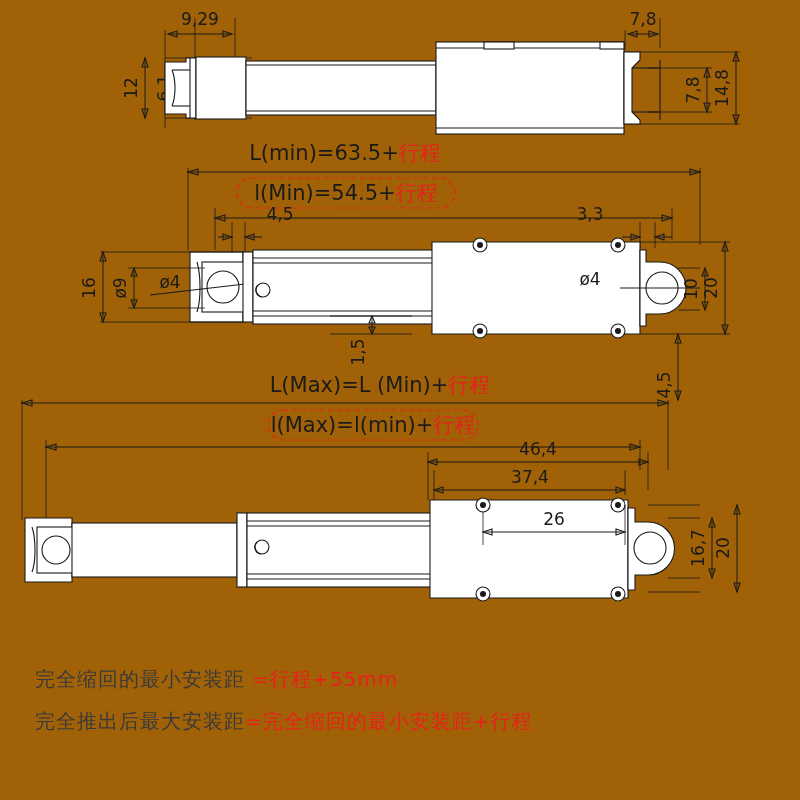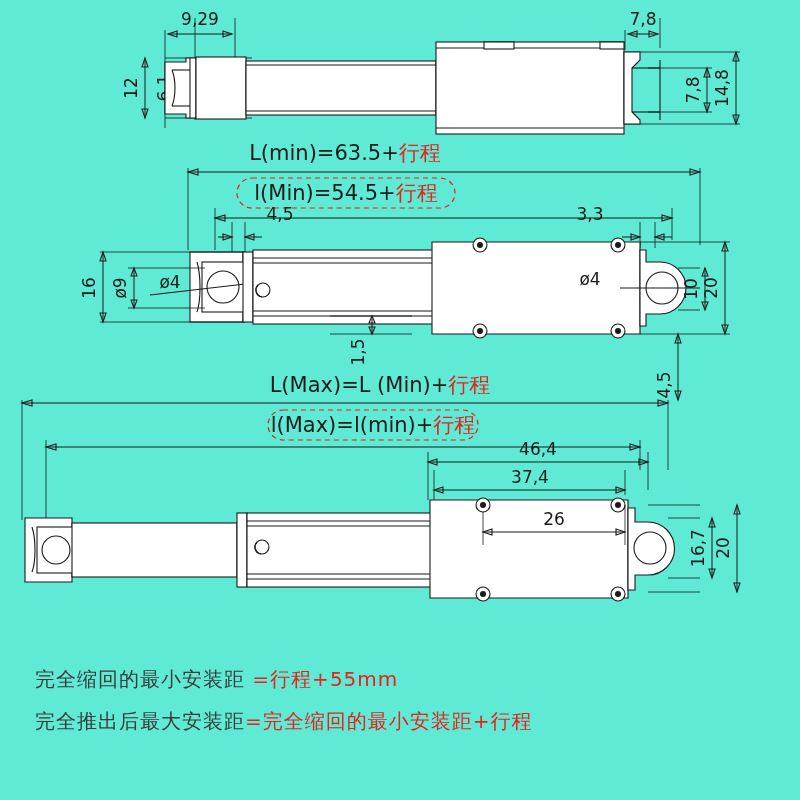--- a/index.html
+++ b/index.html
@@ -1,18 +1,18 @@
 <!DOCTYPE html>
 <html><head>
 <meta charset="utf-8">
 <style>
   html,body{margin:0;padding:0;background:#ffffff;}
   body{width:800px;height:800px;overflow:hidden;
        font-family:"DejaVu Sans","Liberation Sans",sans-serif;}
-  #sheet{position:relative;width:800px;height:800px;background:#5eead4;}
+  #sheet{position:relative;width:800px;height:800px;background:#a16207;}
   svg{display:block;}
   .ln{stroke:#1a1a1a;stroke-width:1.1;fill:none;}
   .ext{stroke:#1a1a1a;stroke-width:0.8;fill:none;}
   .dim{stroke:#1a1a1a;stroke-width:1.0;fill:none;}
   .fillw{fill:#ffffff;stroke:#1a1a1a;stroke-width:1.1;}
   .dimtxt{font-family:"DejaVu Sans","Liberation Sans",sans-serif;
           font-size:17px;fill:#1a1a1a;}
   .bigtxt{font-family:"DejaVu Sans","Liberation Sans",sans-serif;
           font-size:21px;fill:#1a1a1a;}
   .red{fill:#e8211c;}

